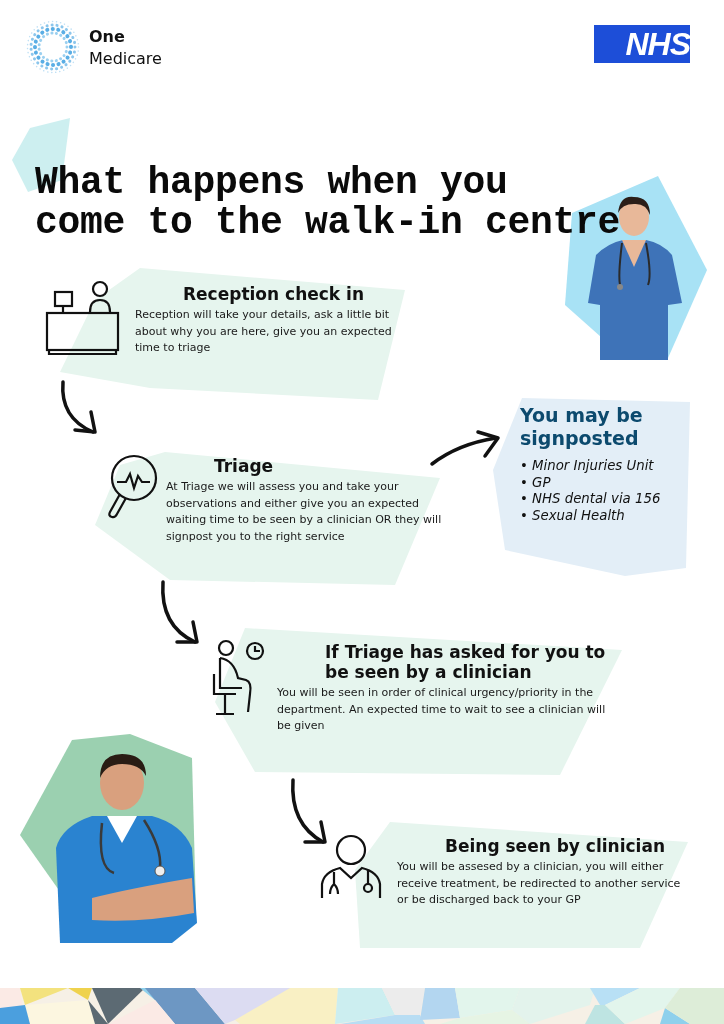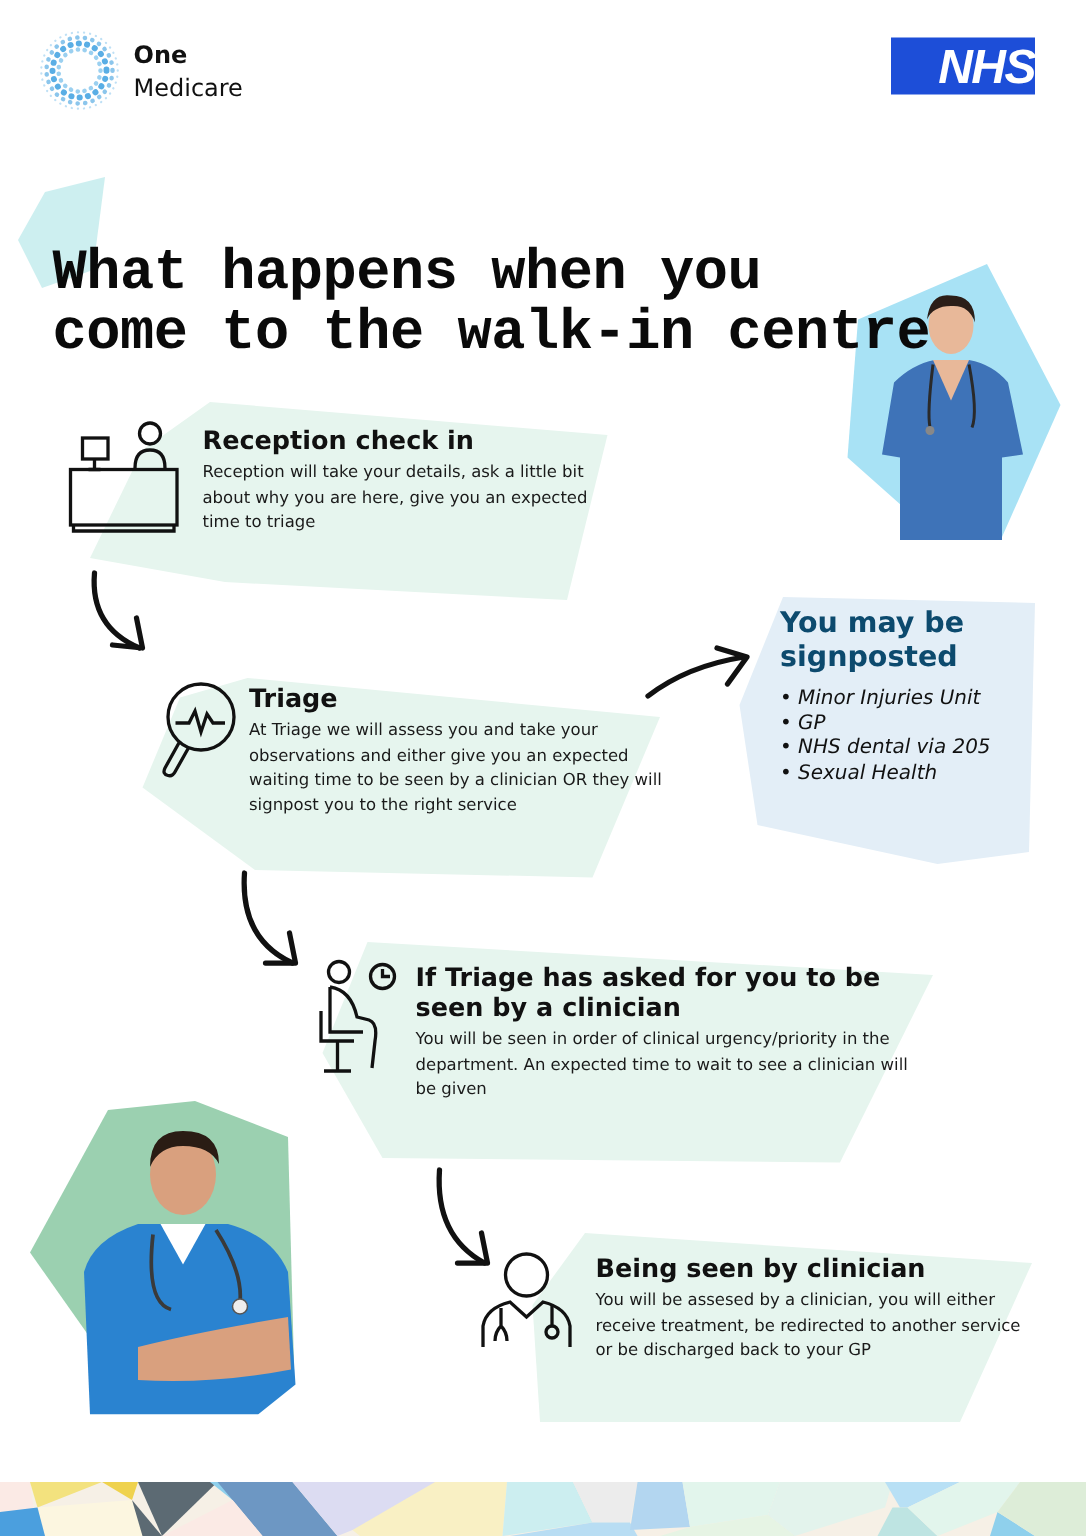--- a/index.html
+++ b/index.html
@@ -16,21 +16,21 @@
     .nhs {
       left: 594px; top: 25px; width: 96px; height: 38px; background: #1d4ed8;
       color: #fff; font-family: "Liberation Sans", sans-serif; font-weight: bold; font-style: italic;
       font-size: 32px; line-height: 38px; text-align: right; letter-spacing: -1px;
     }
     .title {
       left: 35px; top: 128px; font-size: 38px; line-height: 40px; font-weight: bold; color: #0a0a0a;
       font-family: Liberation Mono, monospace; letter-spacing: -0.3px; margin-top: 35px;
     }
     .title span { display: block; }
-    .step-title { font-weight: bold; font-size: 17px; line-height: 20px; color: #111; }
+    .step-title { font-weight: bold; font-size: 17px; line-height: 20px; color: #111; margin-left: 48px; }
     .step-body { font-size: 11px; line-height: 16.5px; color: #1a1a1a; margin-top: 3px; }
     .signpost-title { font-weight: bold; font-size: 19px; line-height: 23px; color: #0c4a6e; }
     .signpost-list { list-style: none; padding: 0; margin: 8px 0 0 0; font-size: 13.3px; line-height: 16.5px; font-style: italic; }
     .signpost-list li::before { content: "• "; }
     svg.bg { position: absolute; left: 0; top: 0; }
   </style>
 </head>
 <body>
 
 <svg class="bg" width="724" height="1024">
@@ -160,21 +160,21 @@
 </svg>
 
 <div class="abs" style="left:520px;top:404px;width:165px;">
   <div class="signpost-title">
     <div>You may be</div>
     <div>signposted</div>
   </div>
   <ul class="signpost-list">
     <li>Minor Injuries Unit</li>
     <li>GP</li>
-    <li>NHS dental via 205</li>
+    <li>NHS dental via 156</li>
     <li>Sexual Health</li>
   </ul>
 </div>
 
 <svg class="abs" style="left:155px;top:578px;" width="50" height="70">
   <path d="M8,4 Q5,48 40,64" stroke="#111" stroke-width="3.5" fill="none" stroke-linecap="round"></path>
   <path d="M22,64 L42,64 L38,44" stroke="#111" stroke-width="3.5" fill="none" stroke-linecap="round" stroke-linejoin="round"></path>
 </svg>
 
 <div class="abs" style="left:210px;top:638px;width:60px;height:82px;">

